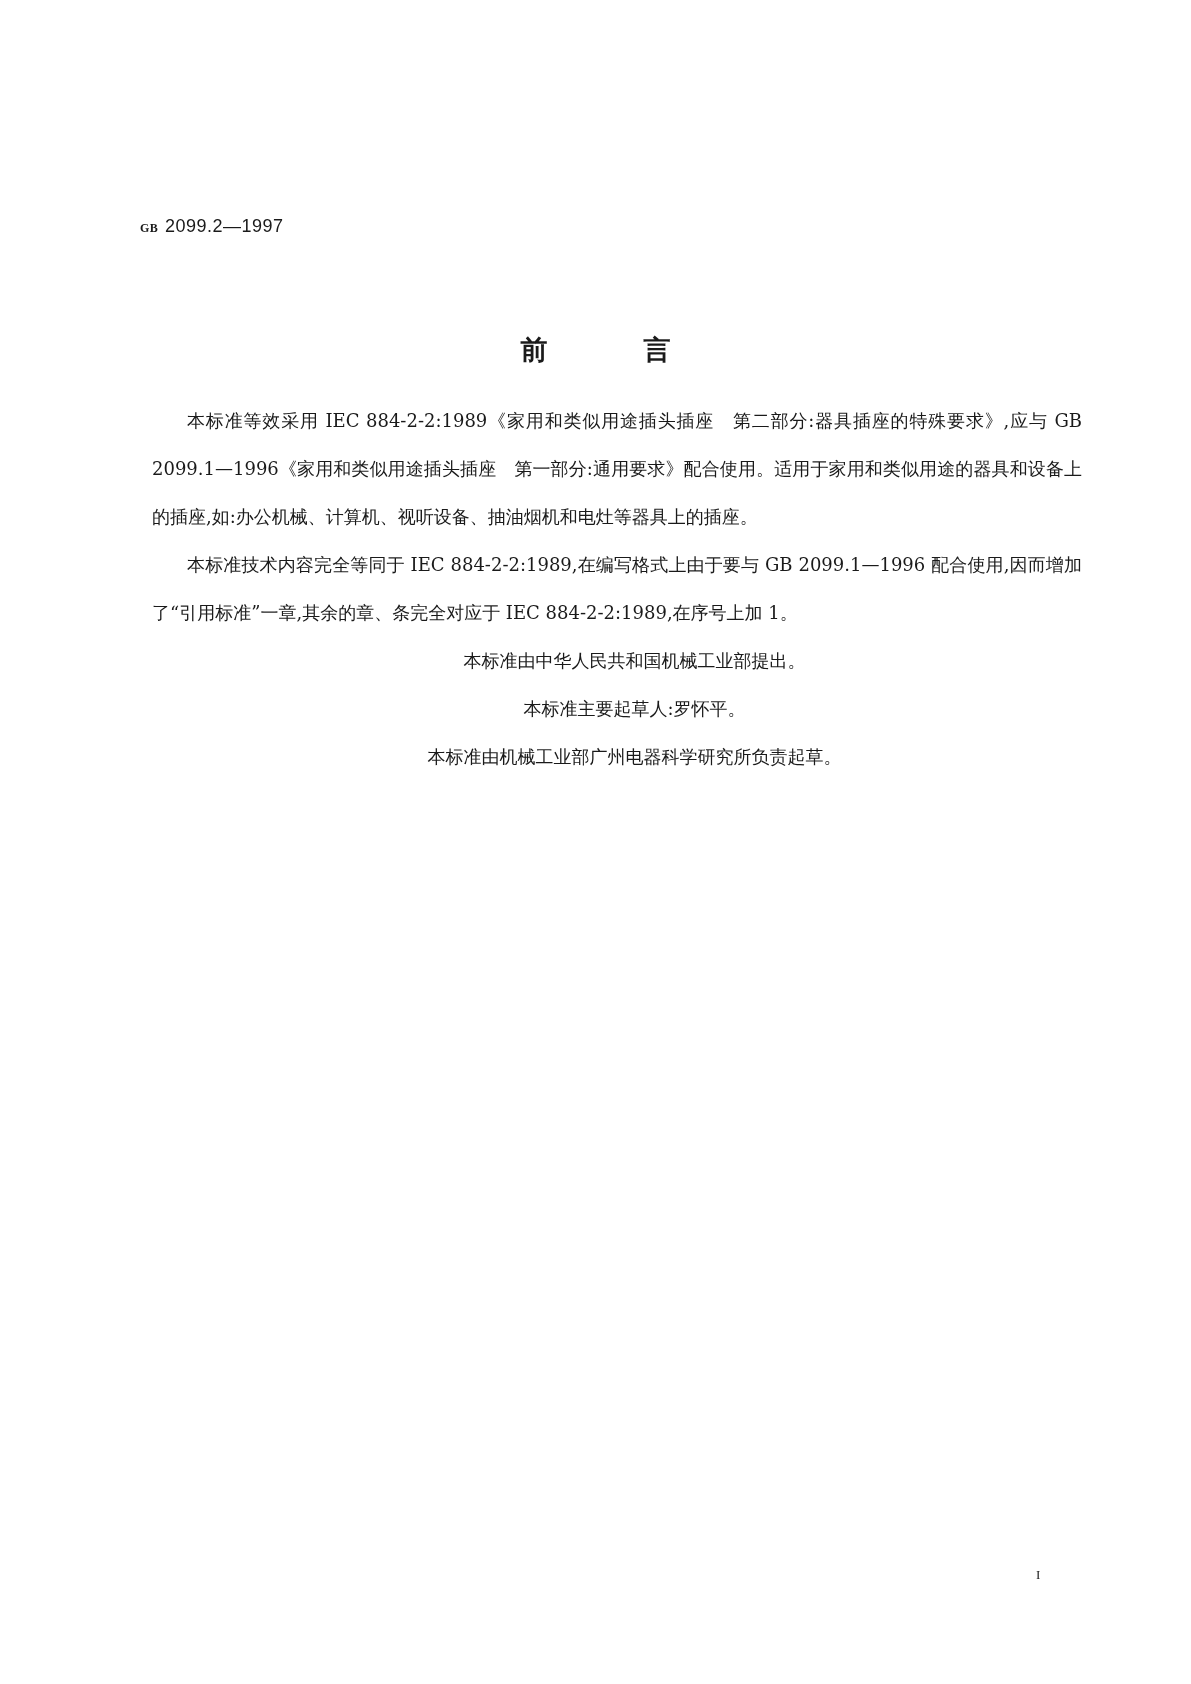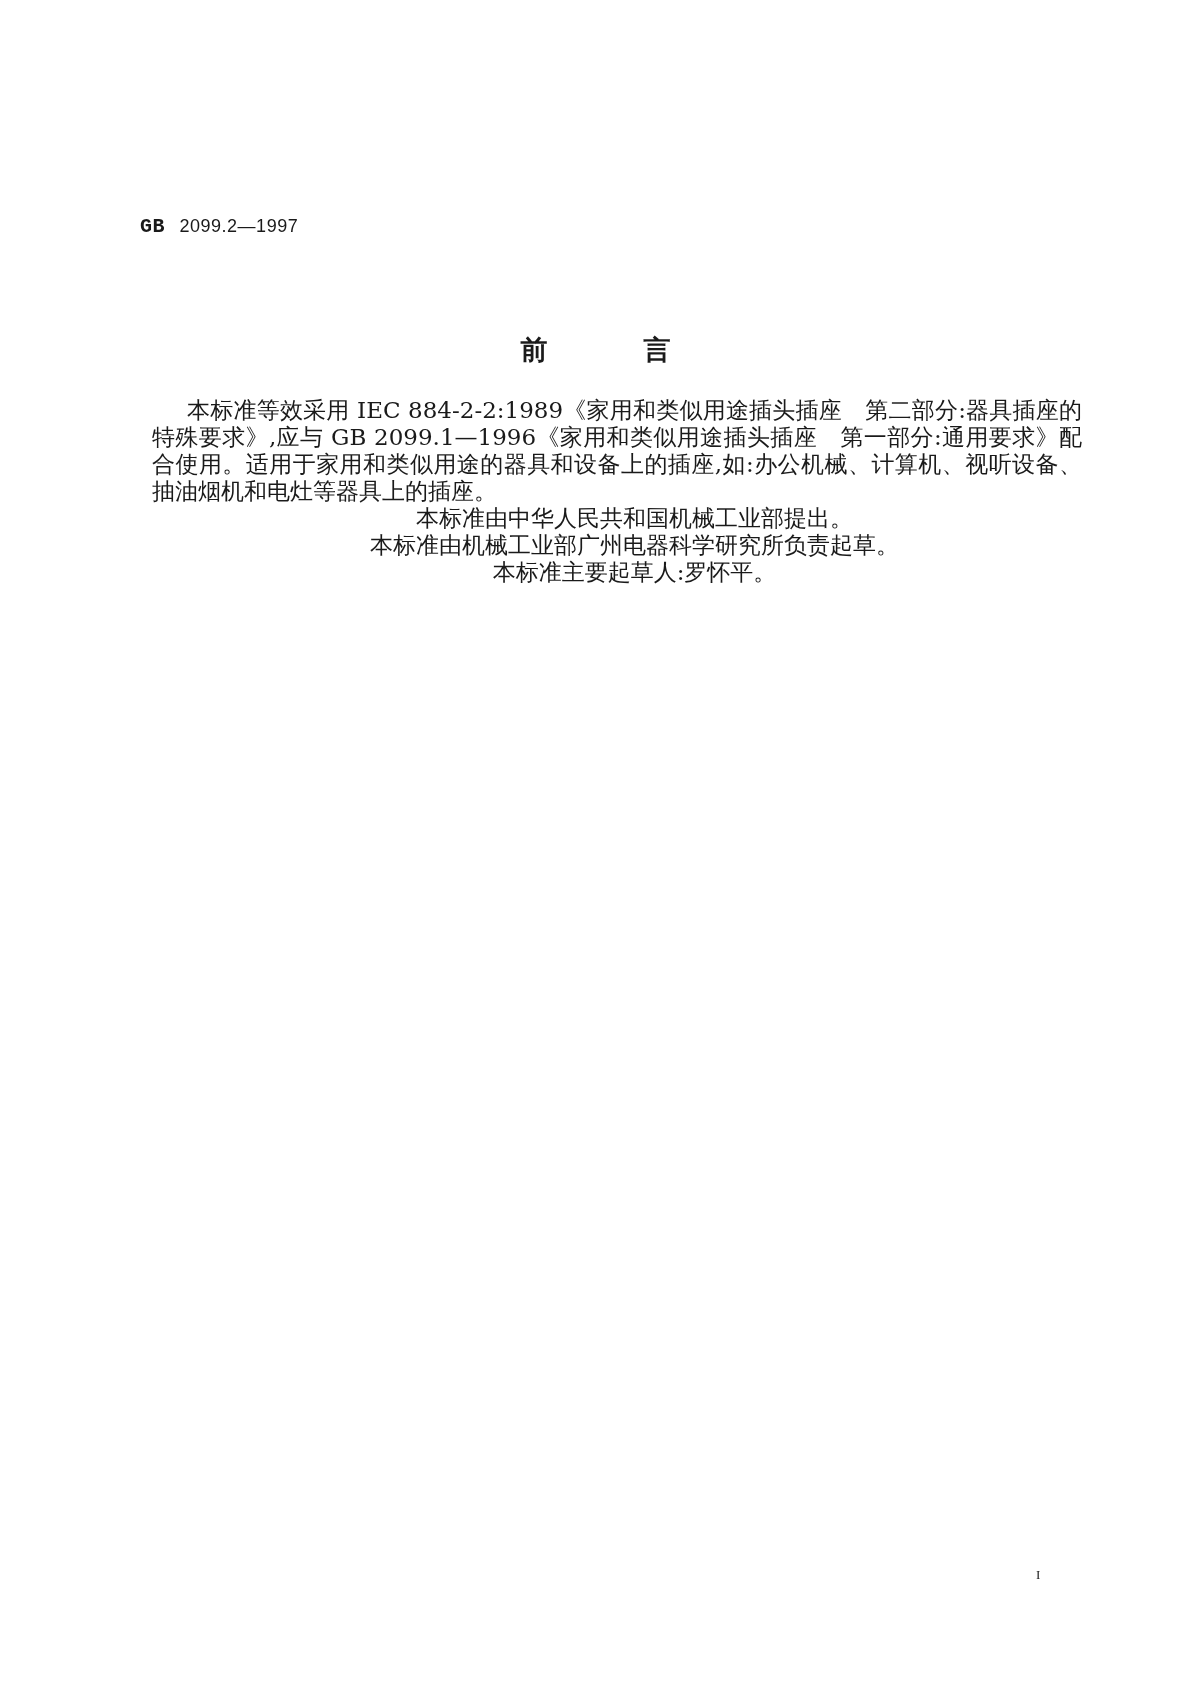--- a/index.html
+++ b/index.html
@@ -5,32 +5,32 @@
     html, body { margin: 0; padding: 0; background: #ffffff; }
     body {
       width: 1191px; height: 1684px; position: relative; overflow: hidden;
       font-family: "DejaVu Serif", "Liberation Serif", serif;
       color: #1a1a1a;
     }
     .header {
       position: absolute; left: 140px; top: 214px;
       font-size: 19px; letter-spacing: 0.5px;
     }
-    .header .gb { font-family: Liberation Mono, monospace; font-weight: bold; font-size: 20px; margin-right: 8px; }
+    .header .gb { font-family: Liberation Serif, serif; font-weight: bold; font-size: 12px; margin-right: 0; }
     .header .num { font-family: "Liberation Sans", sans-serif; font-size: 18px; }
     .title {
       position: absolute; left: 0; width: 1191px; top: 332px;
       text-align: center; font-size: 27px; font-weight: bold;
       font-family: "DejaVu Sans", sans-serif;
     }
     .title span { display: inline-block; }
     .title .gap { width: 96px; }
     .body {
       position: absolute; left: 152px; width: 930px; top: 397px;
-      font-size: 23px; line-height: 27px;
+      font-size: 18px; line-height: 48px;
     }
     .para { margin: 0; text-indent: 35px; text-align: justify; }
     .para.single { text-align: center; }
     .page-num {
       position: absolute; left: 1036px; top: 1567px;
       font-size: 13px; font-family: "Liberation Serif", serif;
     }
   </style>
 </head>
 <body>
@@ -39,18 +39,19 @@
   <span class="gb">GB</span>
   <span class="num">2099.2—1997</span>
 </div>
 
 <div class="title">
   <span>前</span><span class="gap"></span><span>言</span>
 </div>
 
 <div class="body">
   <p class="para">本标准等效采用 IEC 884-2-2:1989《家用和类似用途插头插座　第二部分:器具插座的特殊要求》,应与 GB 2099.1—1996《家用和类似用途插头插座　第一部分:通用要求》配合使用。适用于家用和类似用途的器具和设备上的插座,如:办公机械、计算机、视听设备、抽油烟机和电灶等器具上的插座。</p>
+  <p class="para">本标准技术内容完全等同于 IEC 884-2-2:1989,在编写格式上由于要与 GB 2099.1—1996 配合使用,因而增加了“引用标准”一章,其余的章、条完全对应于 IEC 884-2-2:1989,在序号上加 1。</p>
   <p class="para single">本标准由中华人民共和国机械工业部提出。</p>
+  <p class="para single">本标准主要起草人:罗怀平。</p>
   <p class="para single">本标准由机械工业部广州电器科学研究所负责起草。</p>
-  <p class="para single">本标准主要起草人:罗怀平。</p>
 </div>
 
 <div class="page-num">I</div>
 
 </body></html>

